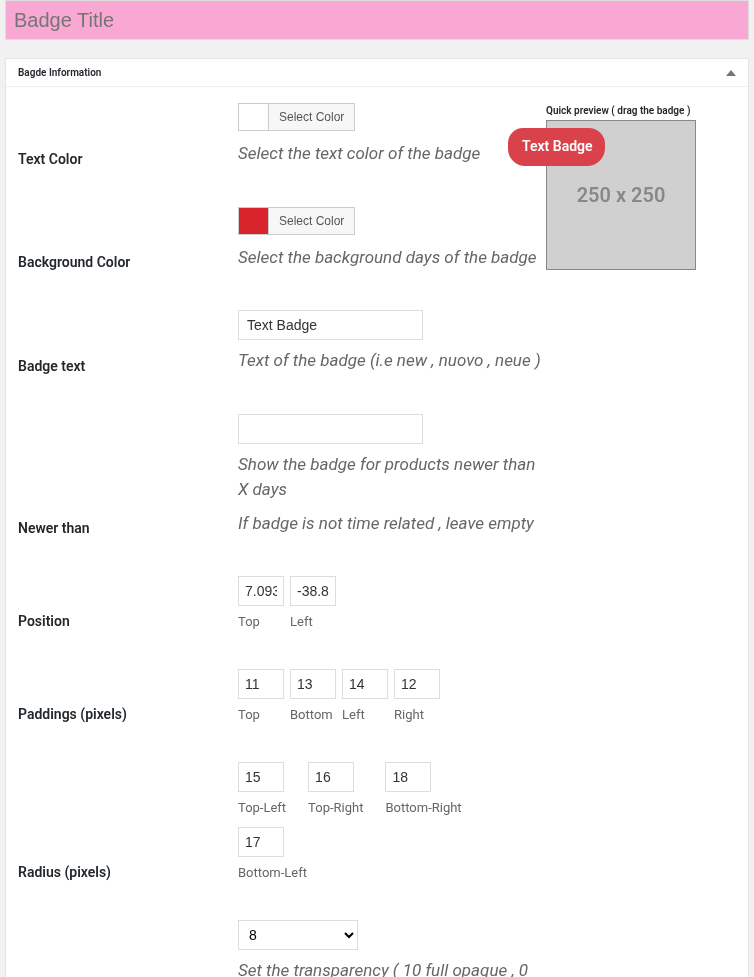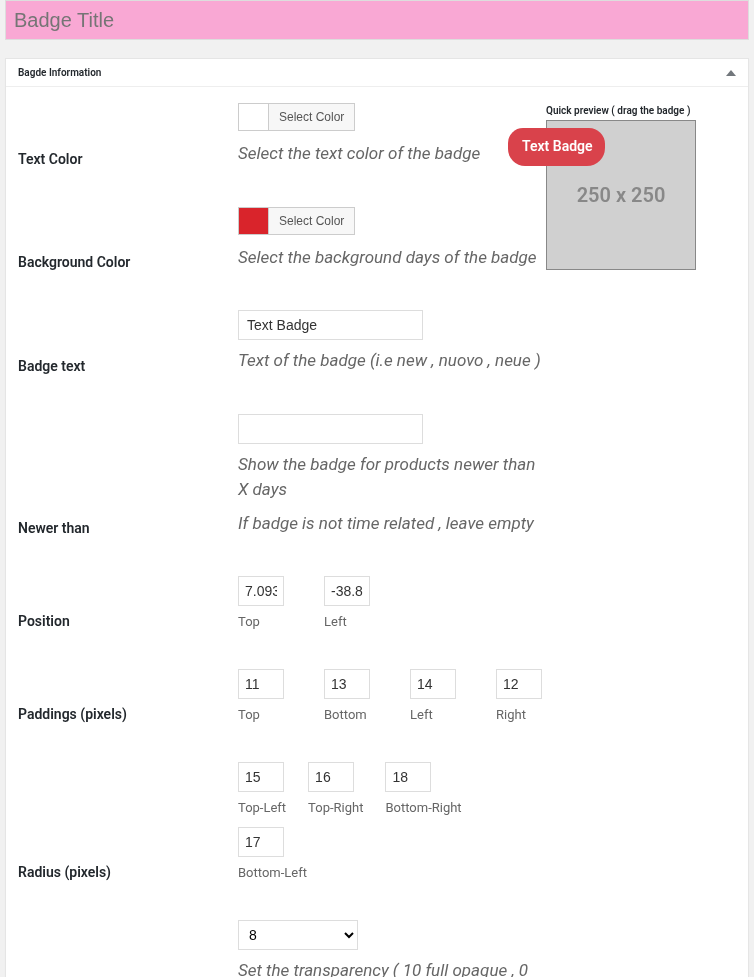--- a/index.html
+++ b/index.html
@@ -115,21 +115,21 @@
     width: 185px;
     height: 30px;
     padding: 4px 8px;
     font-size: 14px;
     border: 1px solid #ddd;
     background: #fff;
     color: #333;
   }
   .small-inputs {
     display: flex;
-    gap: 40px;
+    gap: 6px;
     flex-wrap: wrap;
   }
   .small-input-group { }
   .small-num {
     width: 46px;
     height: 30px;
     padding: 4px 6px;
     font-size: 14px;
     border: 1px solid #ddd;
     background: #fff;

